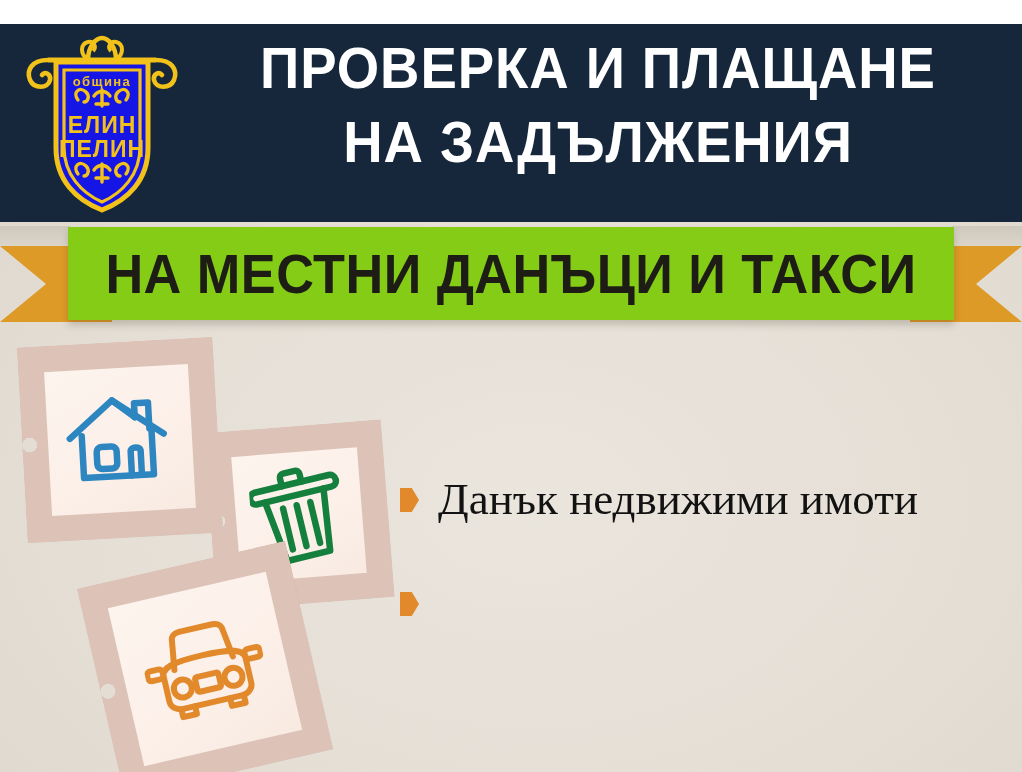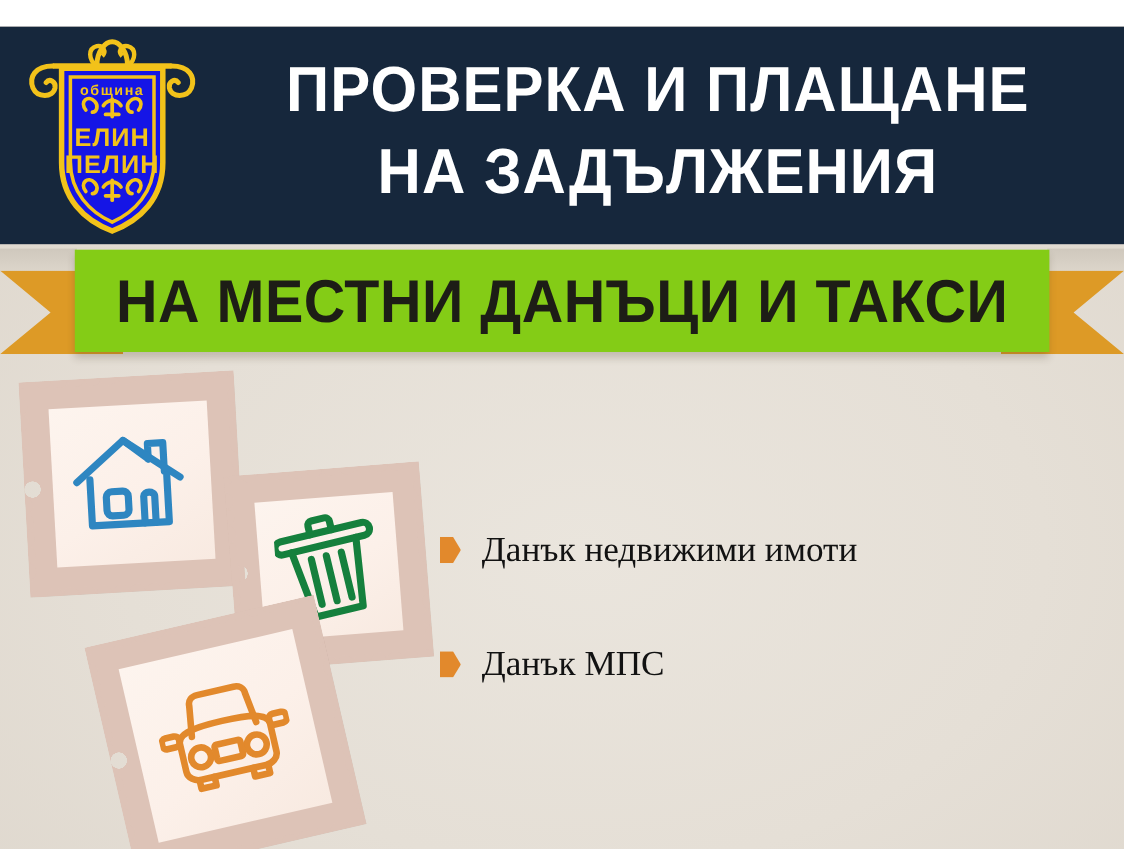--- a/index.html
+++ b/index.html
@@ -35,21 +35,21 @@
     position: absolute;
     left: 0; top: 0;
     width: 1022px;
     height: 198px;
     background: #16273c;
     z-index: 2;
   }
   .header-texts {
     position: absolute;
     left: 186px;
-    top: 21px;
+    top: 7px;
     width: 824px;
     text-align: center;
     z-index: 3;
   }
   .header-line {
     color: #ffffff;
     font-family: "Liberation Sans", sans-serif;
     font-weight: bold;
     font-size: 58px;
     line-height: 74px;
@@ -191,21 +191,21 @@
     flex: 0 0 auto;
     width: 19px;
     height: 24px;
     margin-right: 19px;
     background: #e2892c;
     clip-path: polygon(0 0, 62% 0, 100% 50%, 62% 100%, 0 100%);
   }
   .bullet-label {
     color: #121212;
     font-family: "Liberation Serif", serif;
-    font-size: 32px;
+    font-size: 45px;
     line-height: 1.1;
     white-space: nowrap;
   }
 </style>
 </head>
 <body>
 
 <div id="poster">
 
   <div class="bg-wash"></div>
@@ -317,18 +317,17 @@
   <div class="bullets">
 
     <div class="bullet-row">
       <span class="bullet-marker"></span>
       <span class="bullet-label">Данък недвижими имоти</span>
     </div>
 
 
     <div class="bullet-row">
       <span class="bullet-marker"></span>
-      <span class="bullet-label">Данък МПС</span>
     </div>
 
   </div>
 
 </div>
 
 </body></html>

